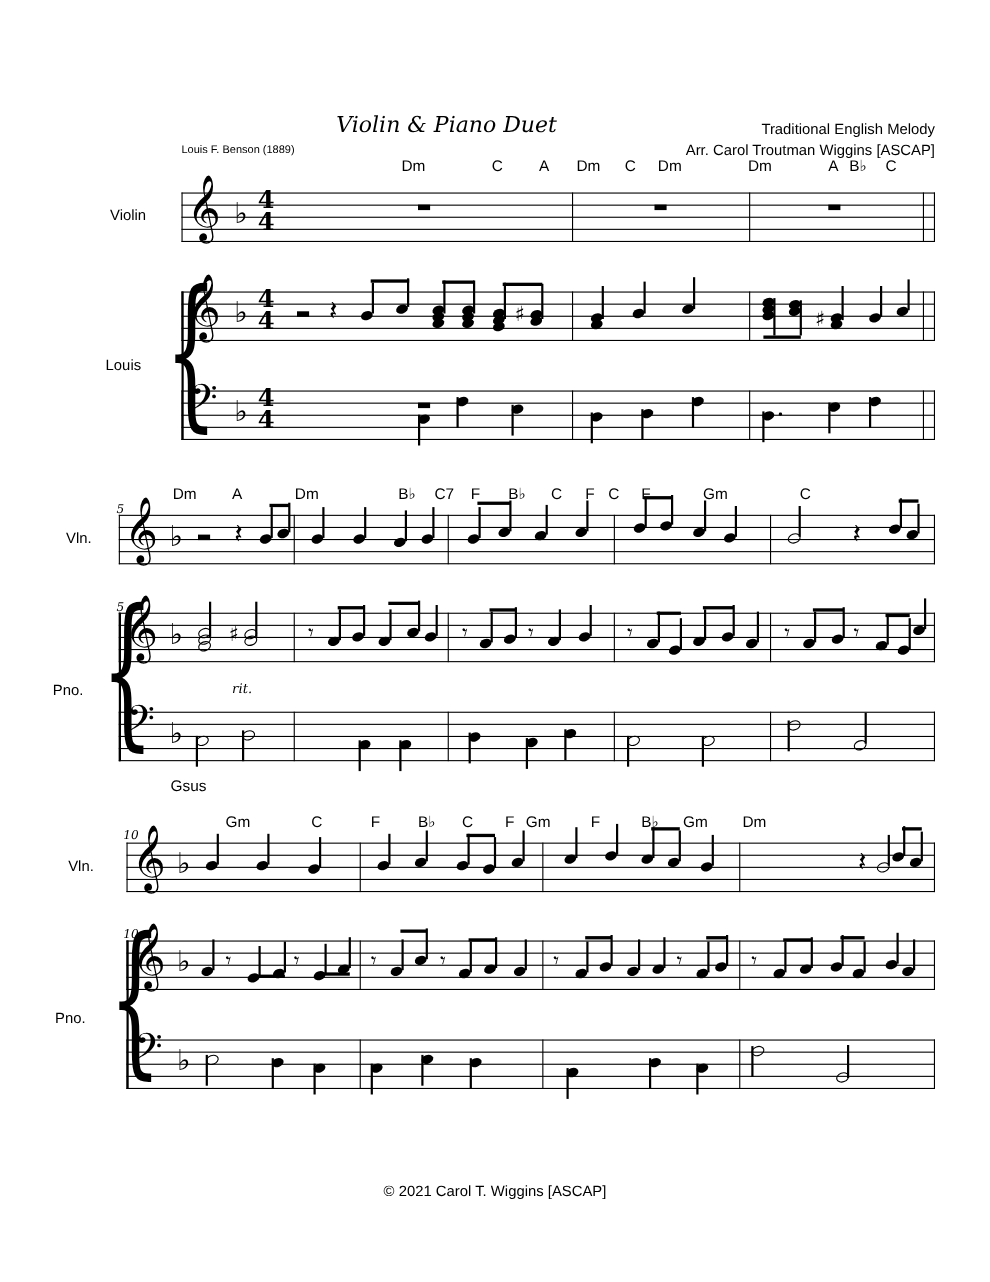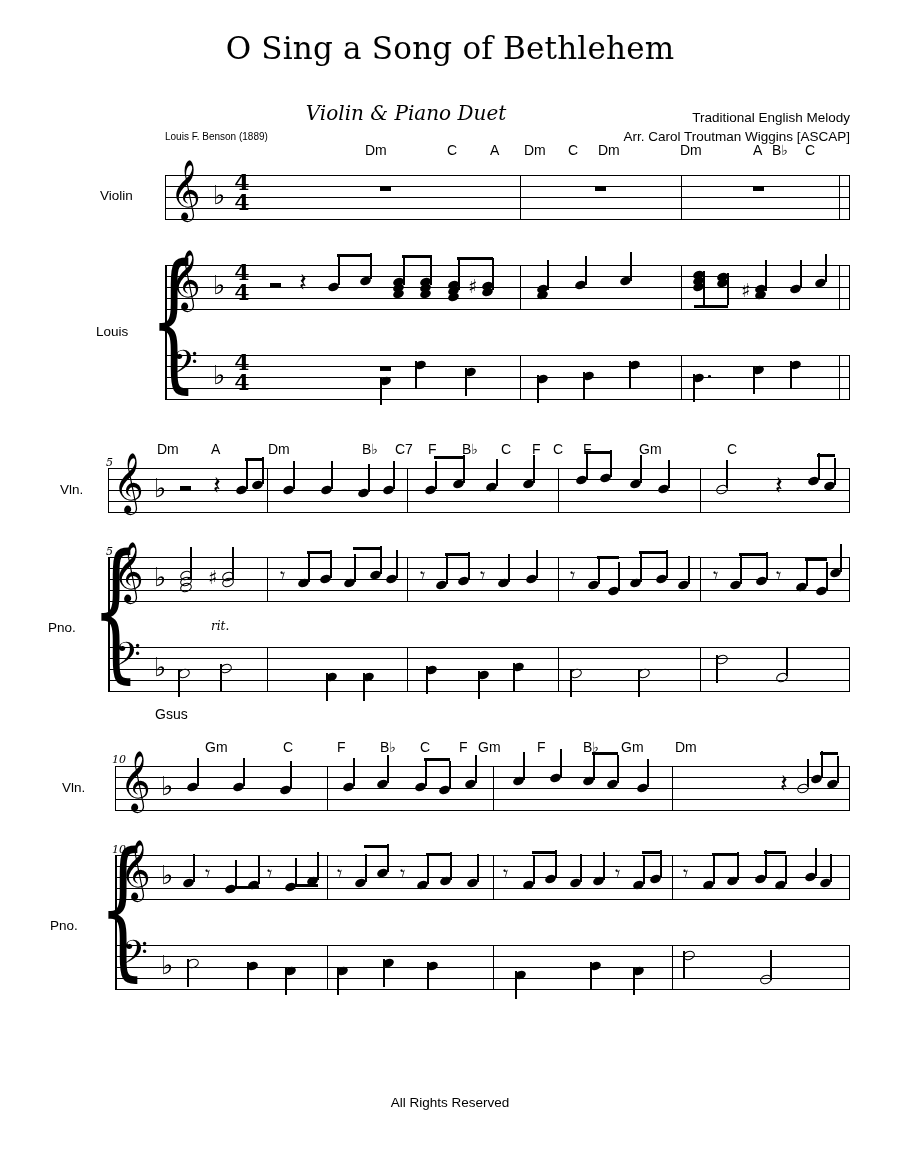--- a/index.html
+++ b/index.html
@@ -219,21 +219,20 @@
     position: absolute;
     width: 2px;
     background: #000;
   }
 </style>
 </head>
 <body>
 
 <div class="page">
 
-  <div class="title">O Sing a Song of Bethlehem</div>
   <div class="subtitle2">Violin &amp; Piano Duet</div>
   <div class="credit-left">Louis F. Benson (1889)</div>
   <div class="credit-right1">Traditional English Melody</div>
   <div class="credit-right2">Arr. Carol Troutman Wiggins [ASCAP]</div>
 
   <div class="system" style="left:0; top:0;">
 
     <div class="chord" style="left:365px; top:142px;">Dm</div>
     <div class="chord" style="left:447px; top:142px;">C</div>
     <div class="chord" style="left:490px; top:142px;">A</div>
@@ -784,15 +783,15 @@
       <div class="nh" style="left:518px; top:22px;"></div>
       <div class="stem" style="left:518px; top:22px; height:28px;"></div>
 
       <div class="nh open" style="left:568px; top:6px;"></div>
       <div class="stem" style="left:568px; top:6px; height:28px;"></div>
       <div class="nh open" style="left:645px; top:30px;"></div>
       <div class="stem" style="left:655px; top:5px; height:30px;"></div>
     </div>
   </div>
 
-  <div class="footer2">All Rights Reserved</div>
+  <div class="footer1">© 2021 Carol T. Wiggins [ASCAP]</div>
 
 </div>
 
 </body></html>

